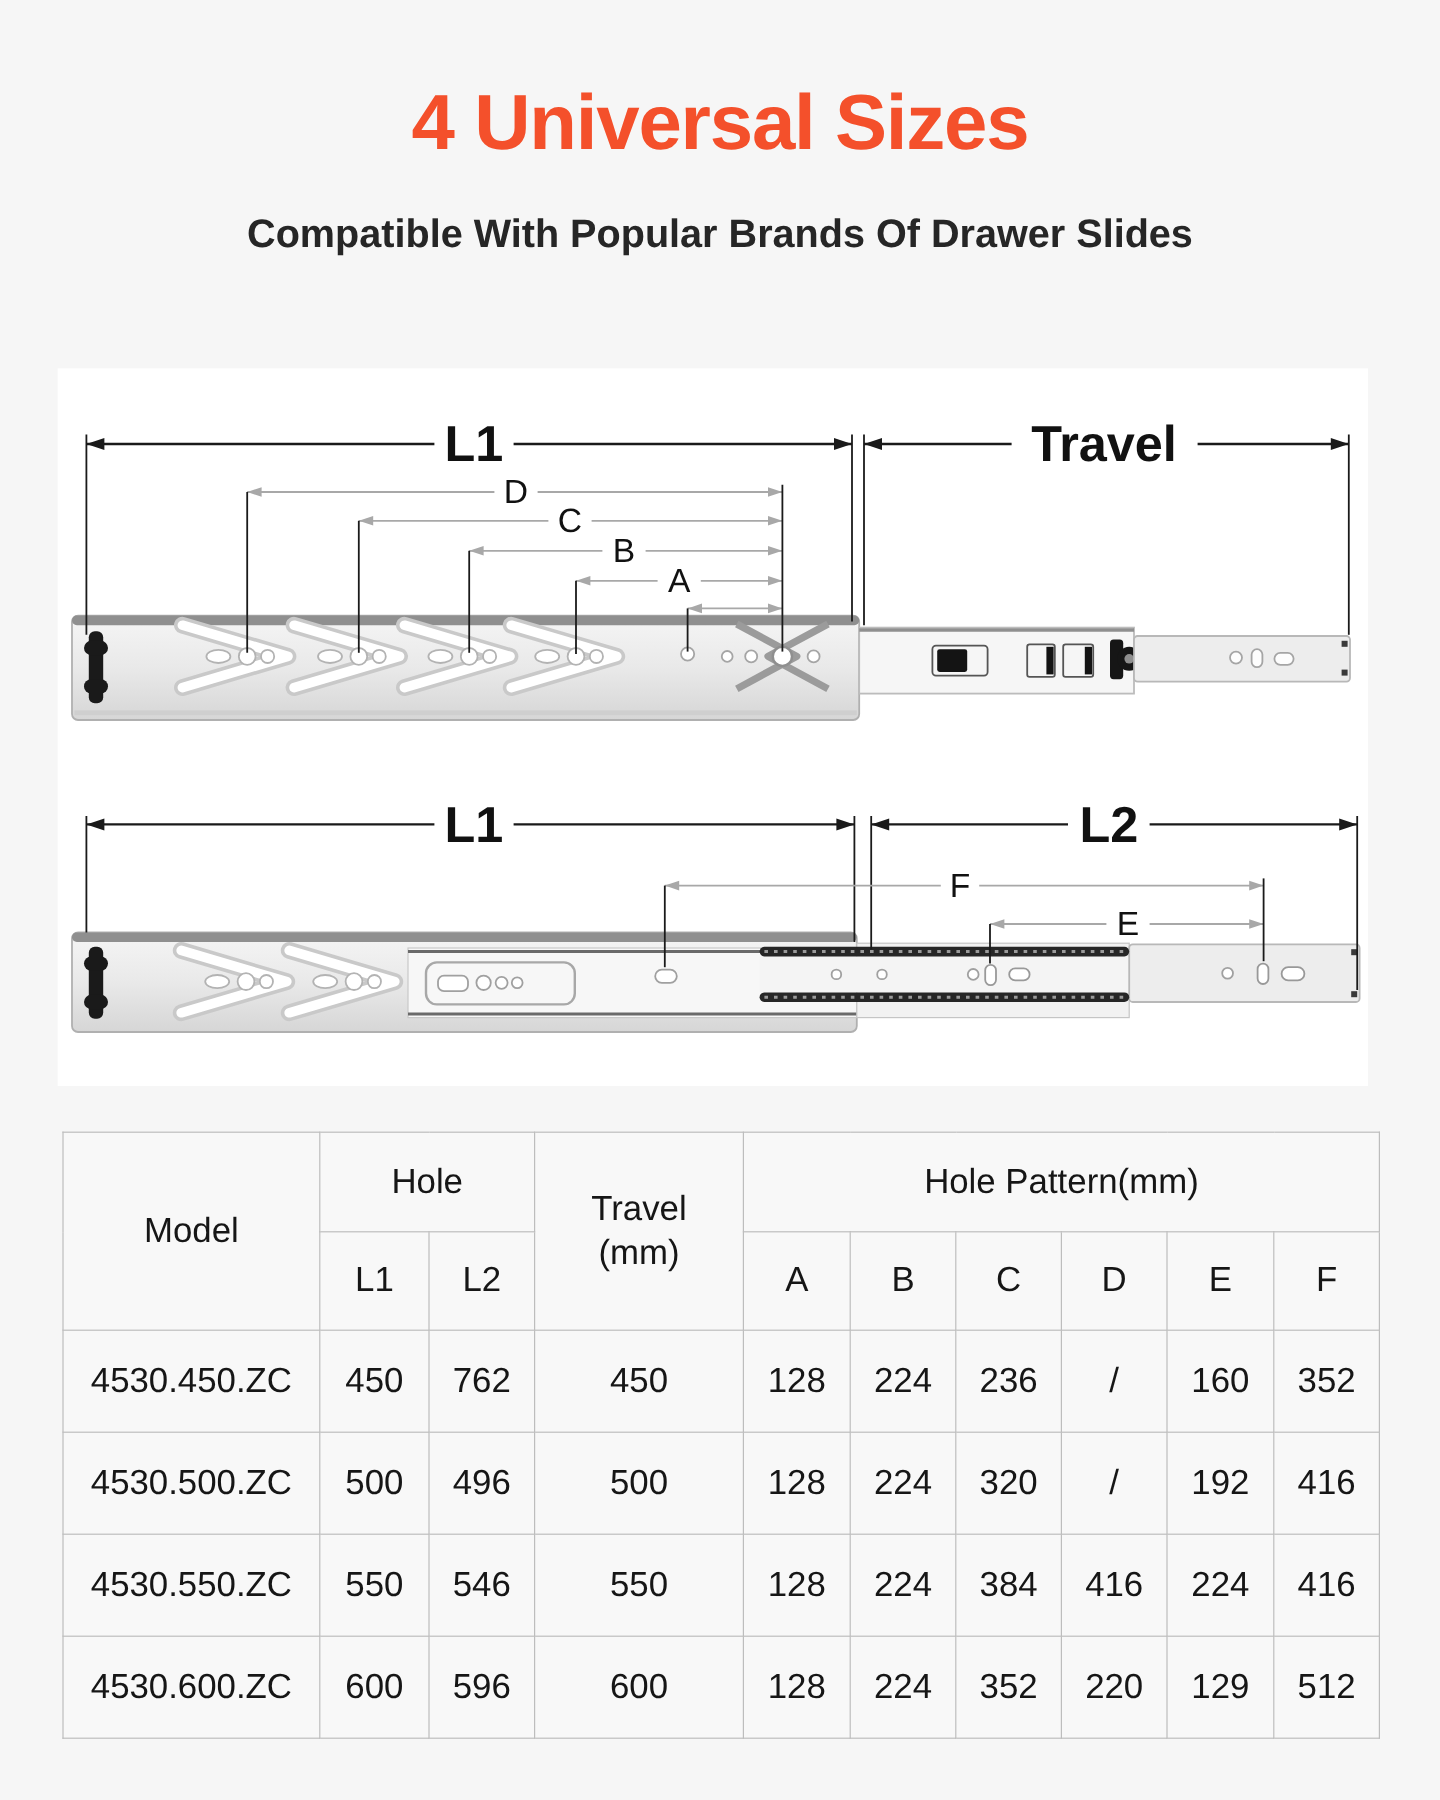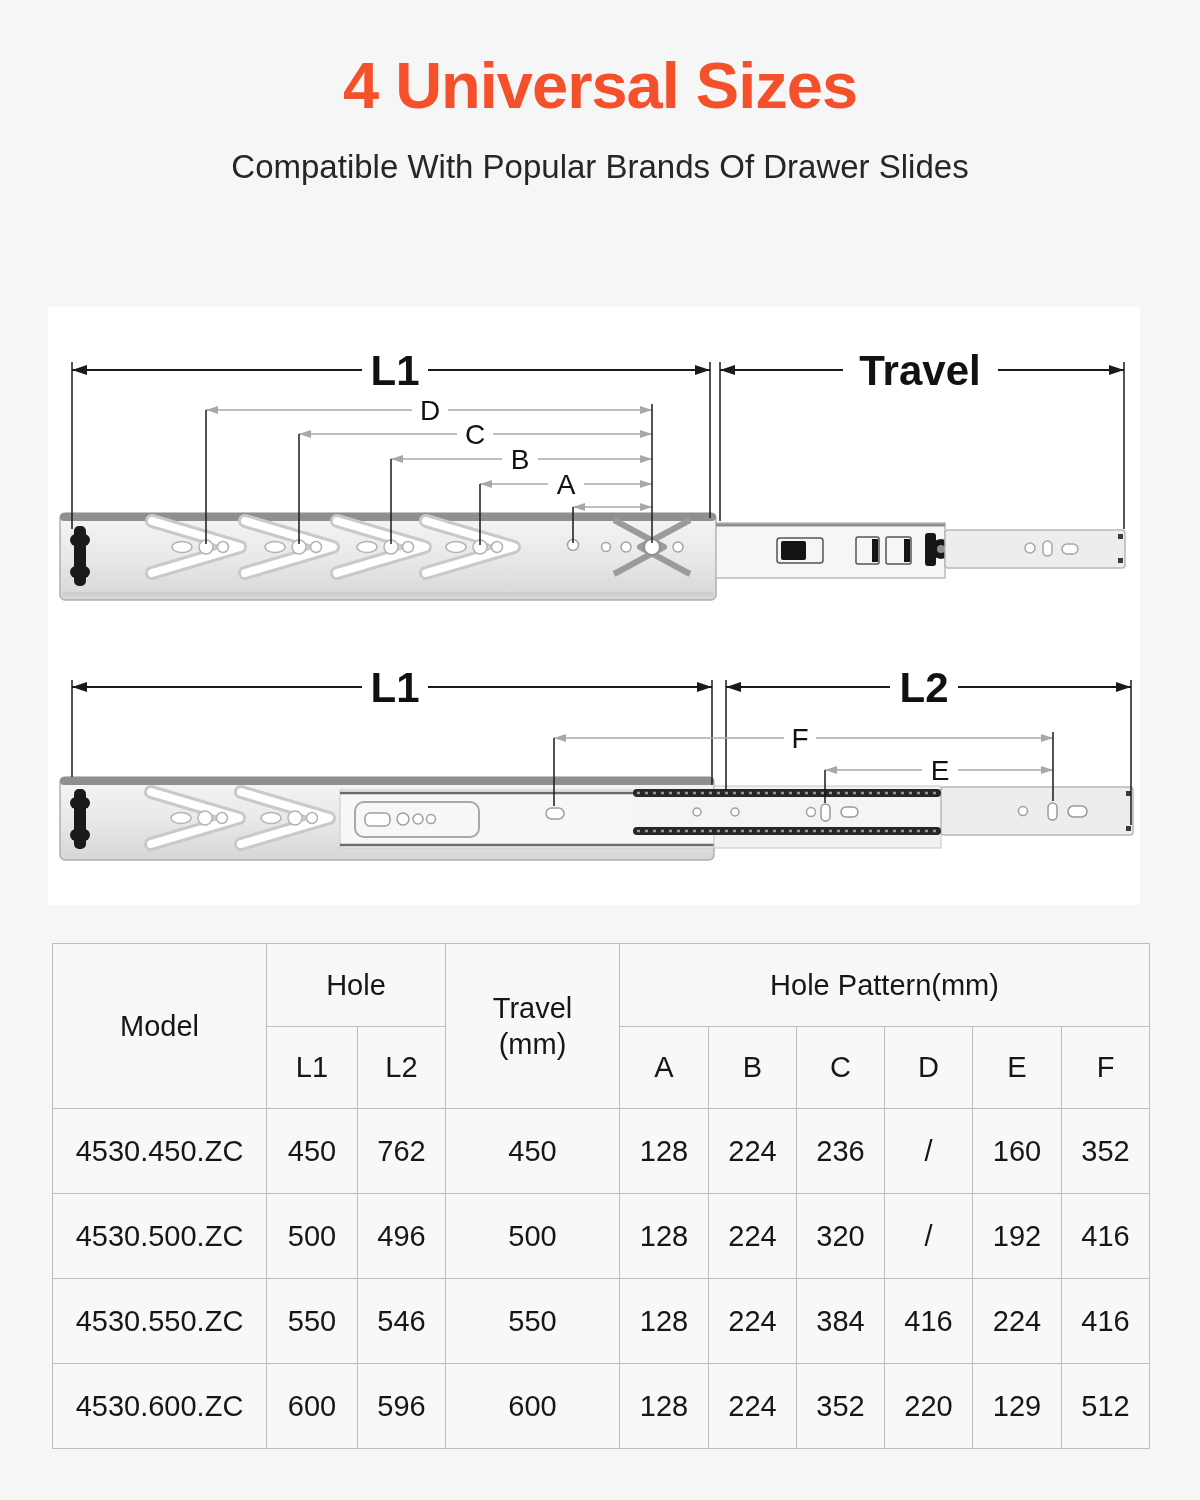--- a/index.html
+++ b/index.html
@@ -3,27 +3,27 @@
 <meta charset="utf-8">
 <style>
   html,body{margin:0;padding:0;}
   body{
     width:1200px;height:1500px;position:relative;
     background:#f6f6f6;
     font-family:"Liberation Sans", sans-serif;
     overflow:hidden;
   }
   .title{
-    position:absolute;left:0;top:48px;width:1200px;
+    position:absolute;left:0;top:64px;width:1200px;
     text-align:center;font-size:65px;font-weight:800;letter-spacing:-1px;
     color:#f4502b;margin:0;
   }
   .subtitle{
-    position:absolute;left:0;top:148px;width:1200px;
-    text-align:center;font-size:33px;font-weight:400;color:#262626;
+    position:absolute;left:0;top:176px;width:1200px;
+    text-align:center;font-size:33px;font-weight:700;color:#262626;
   }
   .panel{
     position:absolute;left:48px;top:307px;width:1092px;height:598px;
     background:#ffffff;
   }
   .panel svg{display:block;}
   .dimBig{font-size:42px;font-weight:bold;fill:#111;}
   .dimSmall{font-size:28px;fill:#111;}
   table.spec{
     position:absolute;left:52px;top:943px;width:1097px;

